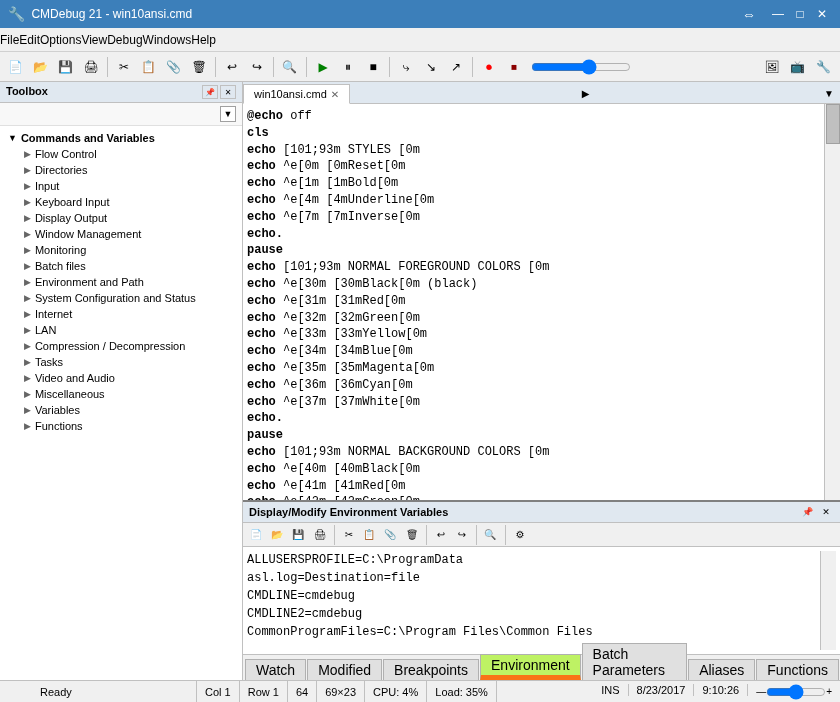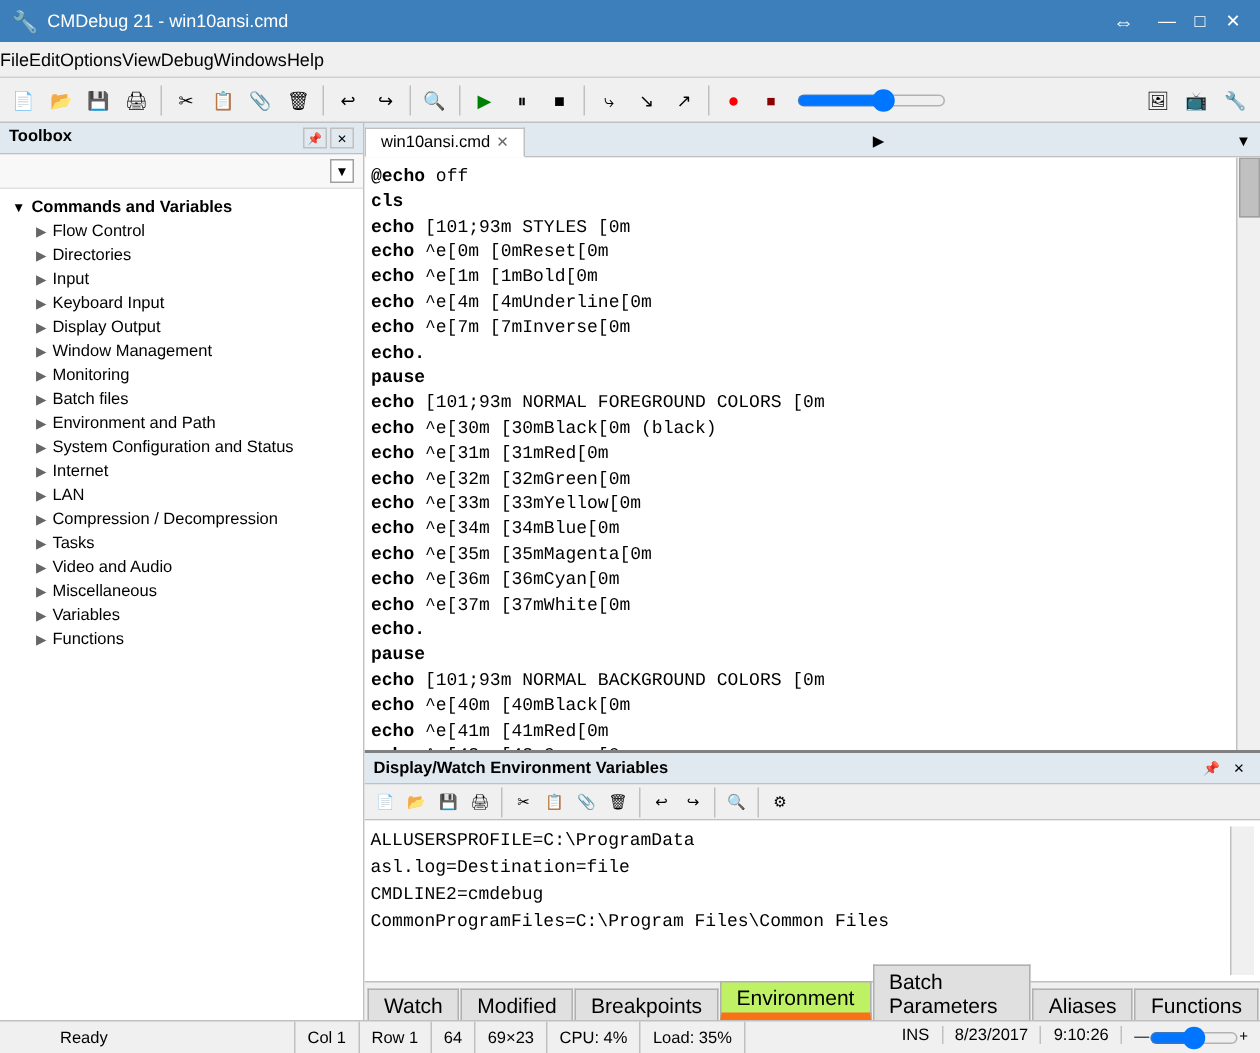--- a/index.html
+++ b/index.html
@@ -485,21 +485,21 @@
 
       <div class="editor-scroll-area" style="flex:1; min-height:0;gap:43px;">
         <div class="editor-content" id="editor-code"><span class="code-line"><strong>@echo</strong> off</span><span class="code-line"><strong>cls</strong></span><span class="code-line"><strong>echo</strong> [101;93m STYLES [0m</span><span class="code-line"><strong>echo</strong> ^e[0m [0mReset[0m</span><span class="code-line"><strong>echo</strong> ^e[1m [1mBold[0m</span><span class="code-line"><strong>echo</strong> ^e[4m [4mUnderline[0m</span><span class="code-line"><strong>echo</strong> ^e[7m [7mInverse[0m</span><span class="code-line"><strong>echo.</strong></span><span class="code-line"><strong>pause</strong></span><span class="code-line"><strong>echo</strong> [101;93m NORMAL FOREGROUND COLORS [0m</span><span class="code-line"><strong>echo</strong> ^e[30m [30mBlack[0m (black)</span><span class="code-line"><strong>echo</strong> ^e[31m [31mRed[0m</span><span class="code-line"><strong>echo</strong> ^e[32m [32mGreen[0m</span><span class="code-line"><strong>echo</strong> ^e[33m [33mYellow[0m</span><span class="code-line"><strong>echo</strong> ^e[34m [34mBlue[0m</span><span class="code-line"><strong>echo</strong> ^e[35m [35mMagenta[0m</span><span class="code-line"><strong>echo</strong> ^e[36m [36mCyan[0m</span><span class="code-line"><strong>echo</strong> ^e[37m [37mWhite[0m</span><span class="code-line"><strong>echo.</strong></span><span class="code-line"><strong>pause</strong></span><span class="code-line"><strong>echo</strong> [101;93m NORMAL BACKGROUND COLORS [0m</span><span class="code-line"><strong>echo</strong> ^e[40m [40mBlack[0m</span><span class="code-line"><strong>echo</strong> ^e[41m [41mRed[0m</span><span class="code-line"><strong>echo</strong> ^e[42m [42mGreen[0m</span></div>
         <div class="scrollbar-v" style="position:relative;">
           <div style="width:14px; height:40px; background:#c0c0c0; border:1px solid #a0a0a0; position:absolute; top:0; left:1px;"></div>
         </div>
       </div>
 
       <div class="bottom-split">
         <div class="panel-header">
-          <span>Display/Watch Environment Variables</span>
+          <span>Display/Modify Environment Variables</span>
           <div class="panel-header-controls">
             <button class="panel-header-btn">📌</button>
             <button class="panel-header-btn">✕</button>
           </div>
         </div>
         <div class="panel-toolbar">
           <button class="toolbar-btn" style="width:20px;height:20px;font-size:10px;">📄</button>
           <button class="toolbar-btn" style="width:20px;height:20px;font-size:10px;">📂</button>
           <button class="toolbar-btn" style="width:20px;height:20px;font-size:10px;">💾</button>
           <button class="toolbar-btn" style="width:20px;height:20px;font-size:10px;">🖨</button>
@@ -510,21 +510,21 @@
           <button class="toolbar-btn" style="width:20px;height:20px;font-size:10px;">🗑</button>
           <div class="toolbar-sep"></div>
           <button class="toolbar-btn" style="width:20px;height:20px;font-size:10px;">↩</button>
           <button class="toolbar-btn" style="width:20px;height:20px;font-size:10px;">↪</button>
           <div class="toolbar-sep"></div>
           <button class="toolbar-btn" style="width:20px;height:20px;font-size:10px;">🔍</button>
           <div class="toolbar-sep"></div>
           <button class="toolbar-btn" style="width:20px;height:20px;font-size:10px;">⚙</button>
         </div>
         <div class="panel-content">
-          <div class="panel-content-inner" id="env-vars-content"><div>ALLUSERSPROFILE=C:\ProgramData</div><div>asl.log=Destination=file</div><div>CMDLINE2=cmdebug</div><div>CommonProgramFiles=C:\Program Files\Common Files</div></div>
+          <div class="panel-content-inner" id="env-vars-content"><div>ALLUSERSPROFILE=C:\ProgramData</div><div>asl.log=Destination=file</div><div>CMDLINE=cmdebug</div><div>CMDLINE2=cmdebug</div><div>CommonProgramFiles=C:\Program Files\Common Files</div></div>
           <div class="panel-scrollbar"></div>
         </div>
 
         <div class="bottom-tabs">
           <div class="bottom-tab">Watch</div>
           <div class="bottom-tab">Modified</div>
           <div class="bottom-tab">Breakpoints</div>
           <div class="bottom-tab active">Environment</div>
           <div class="bottom-tab">Batch Parameters</div>
           <div class="bottom-tab">Aliases</div>

